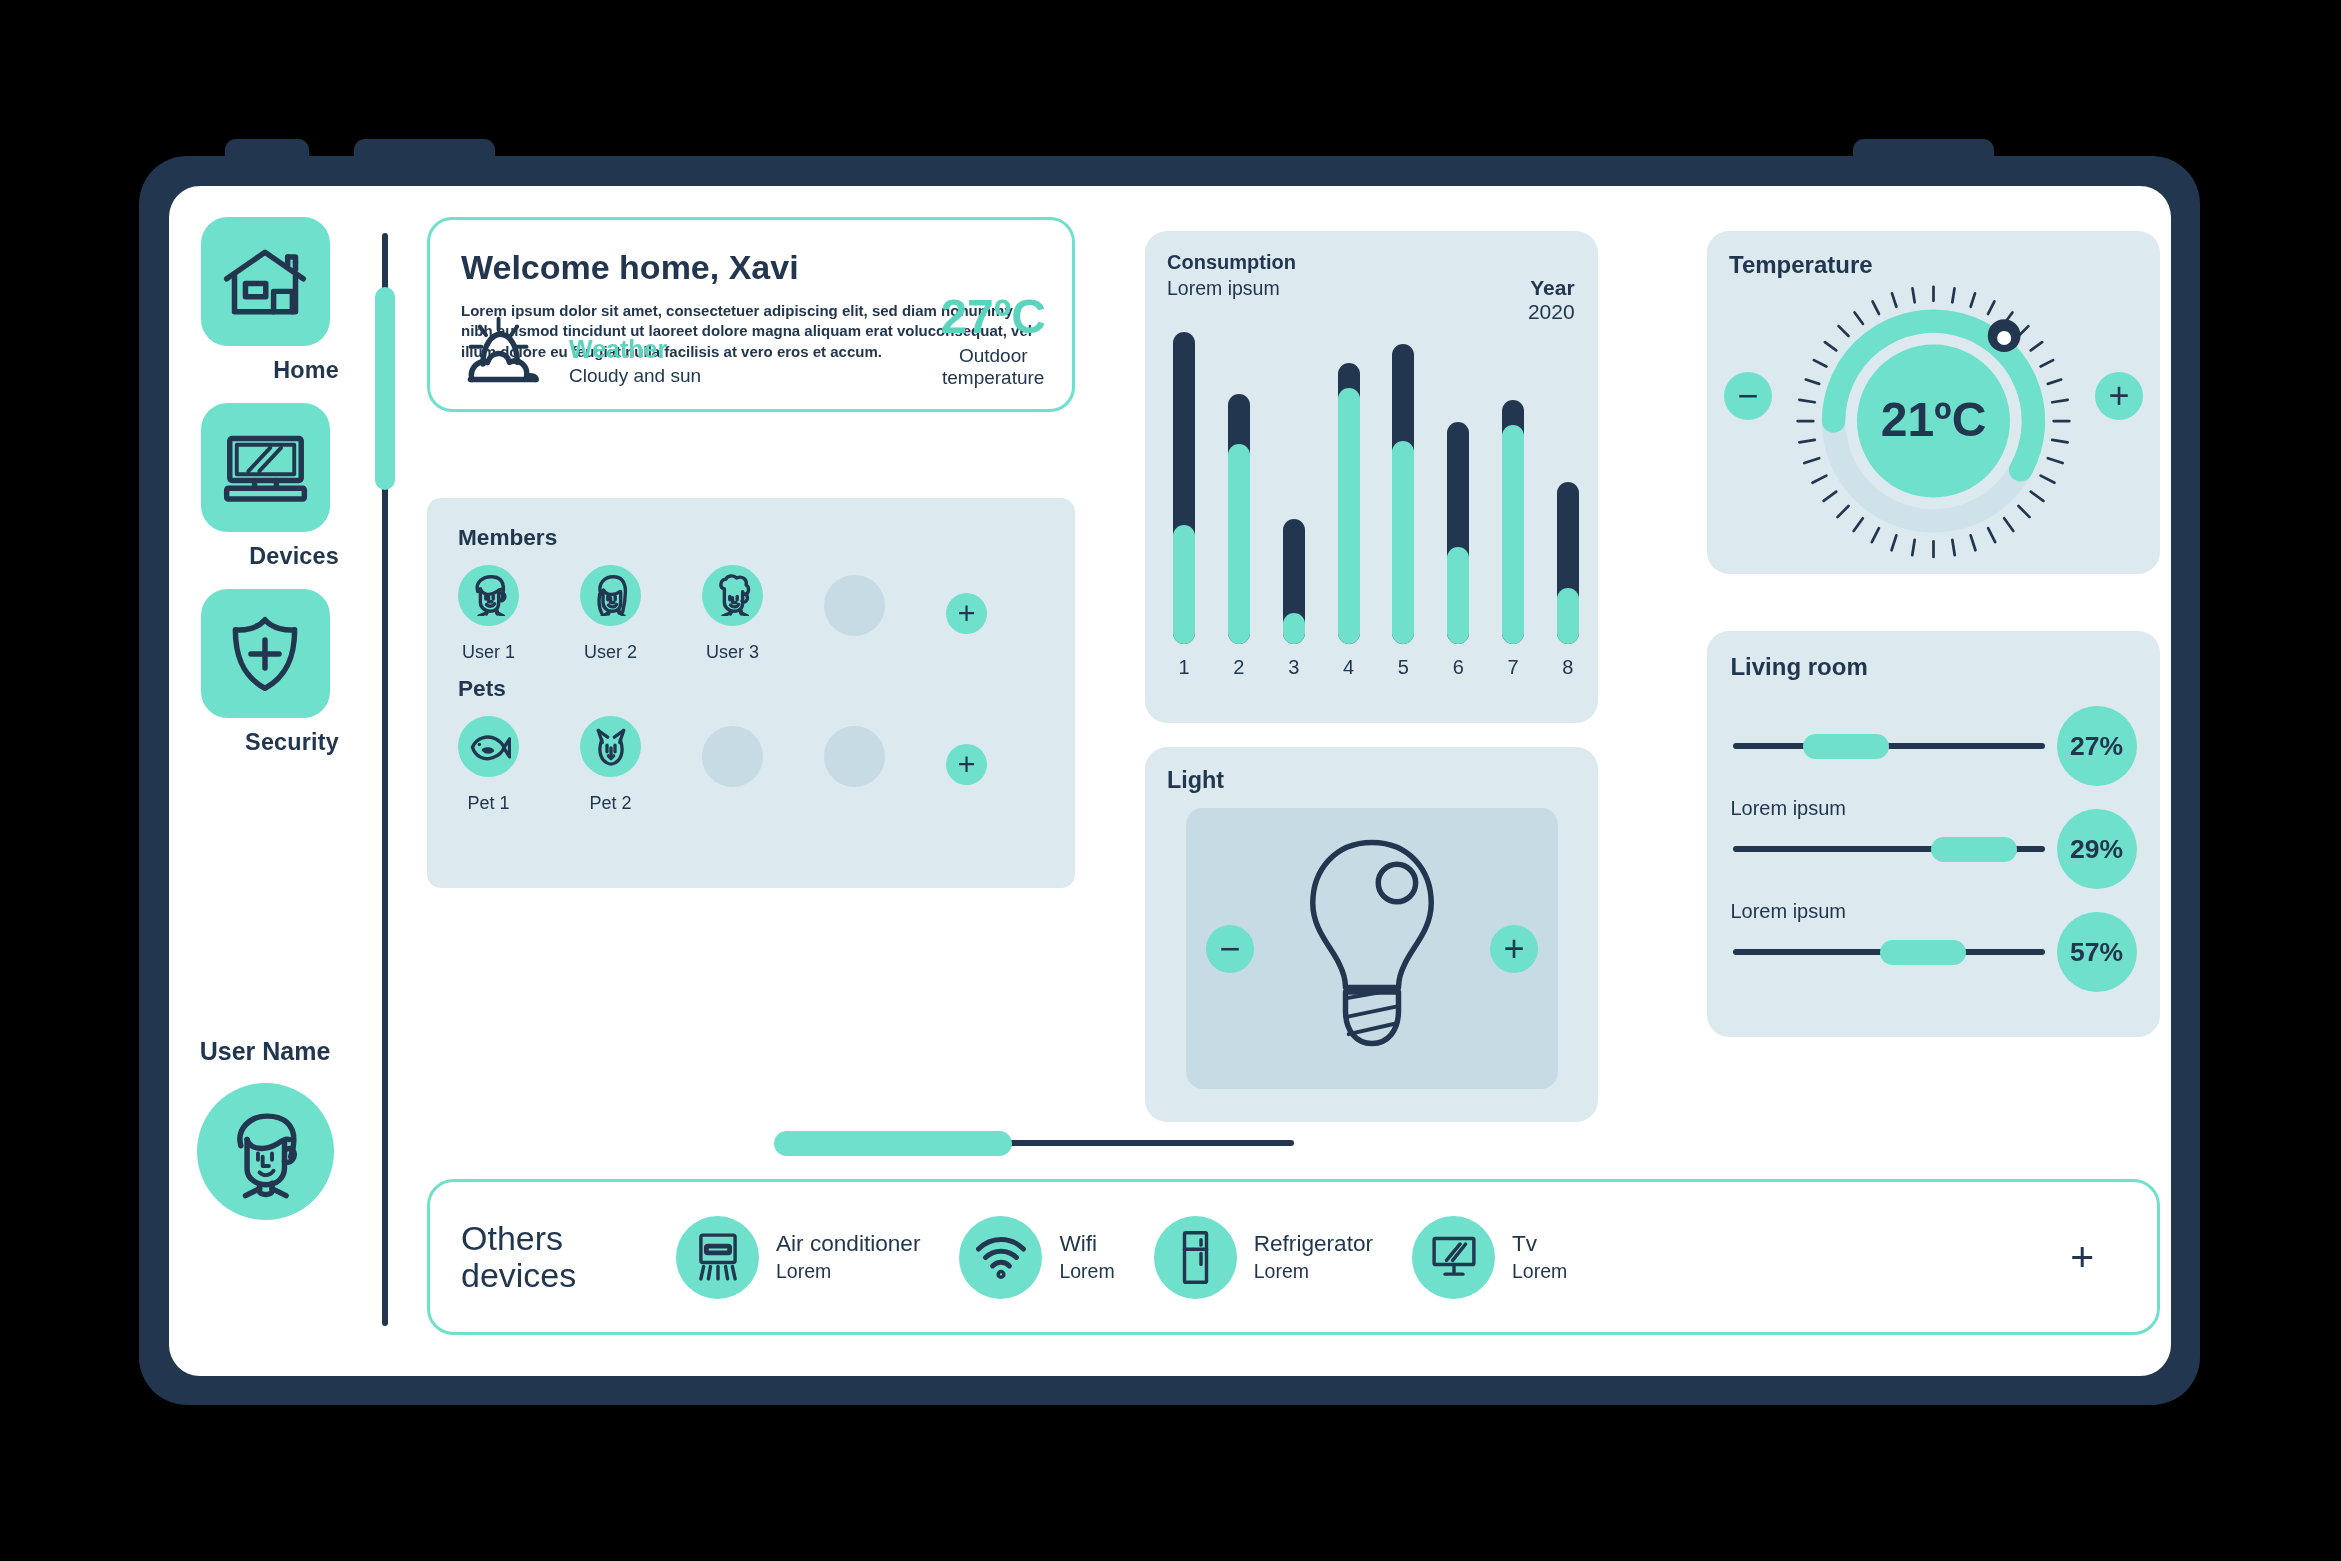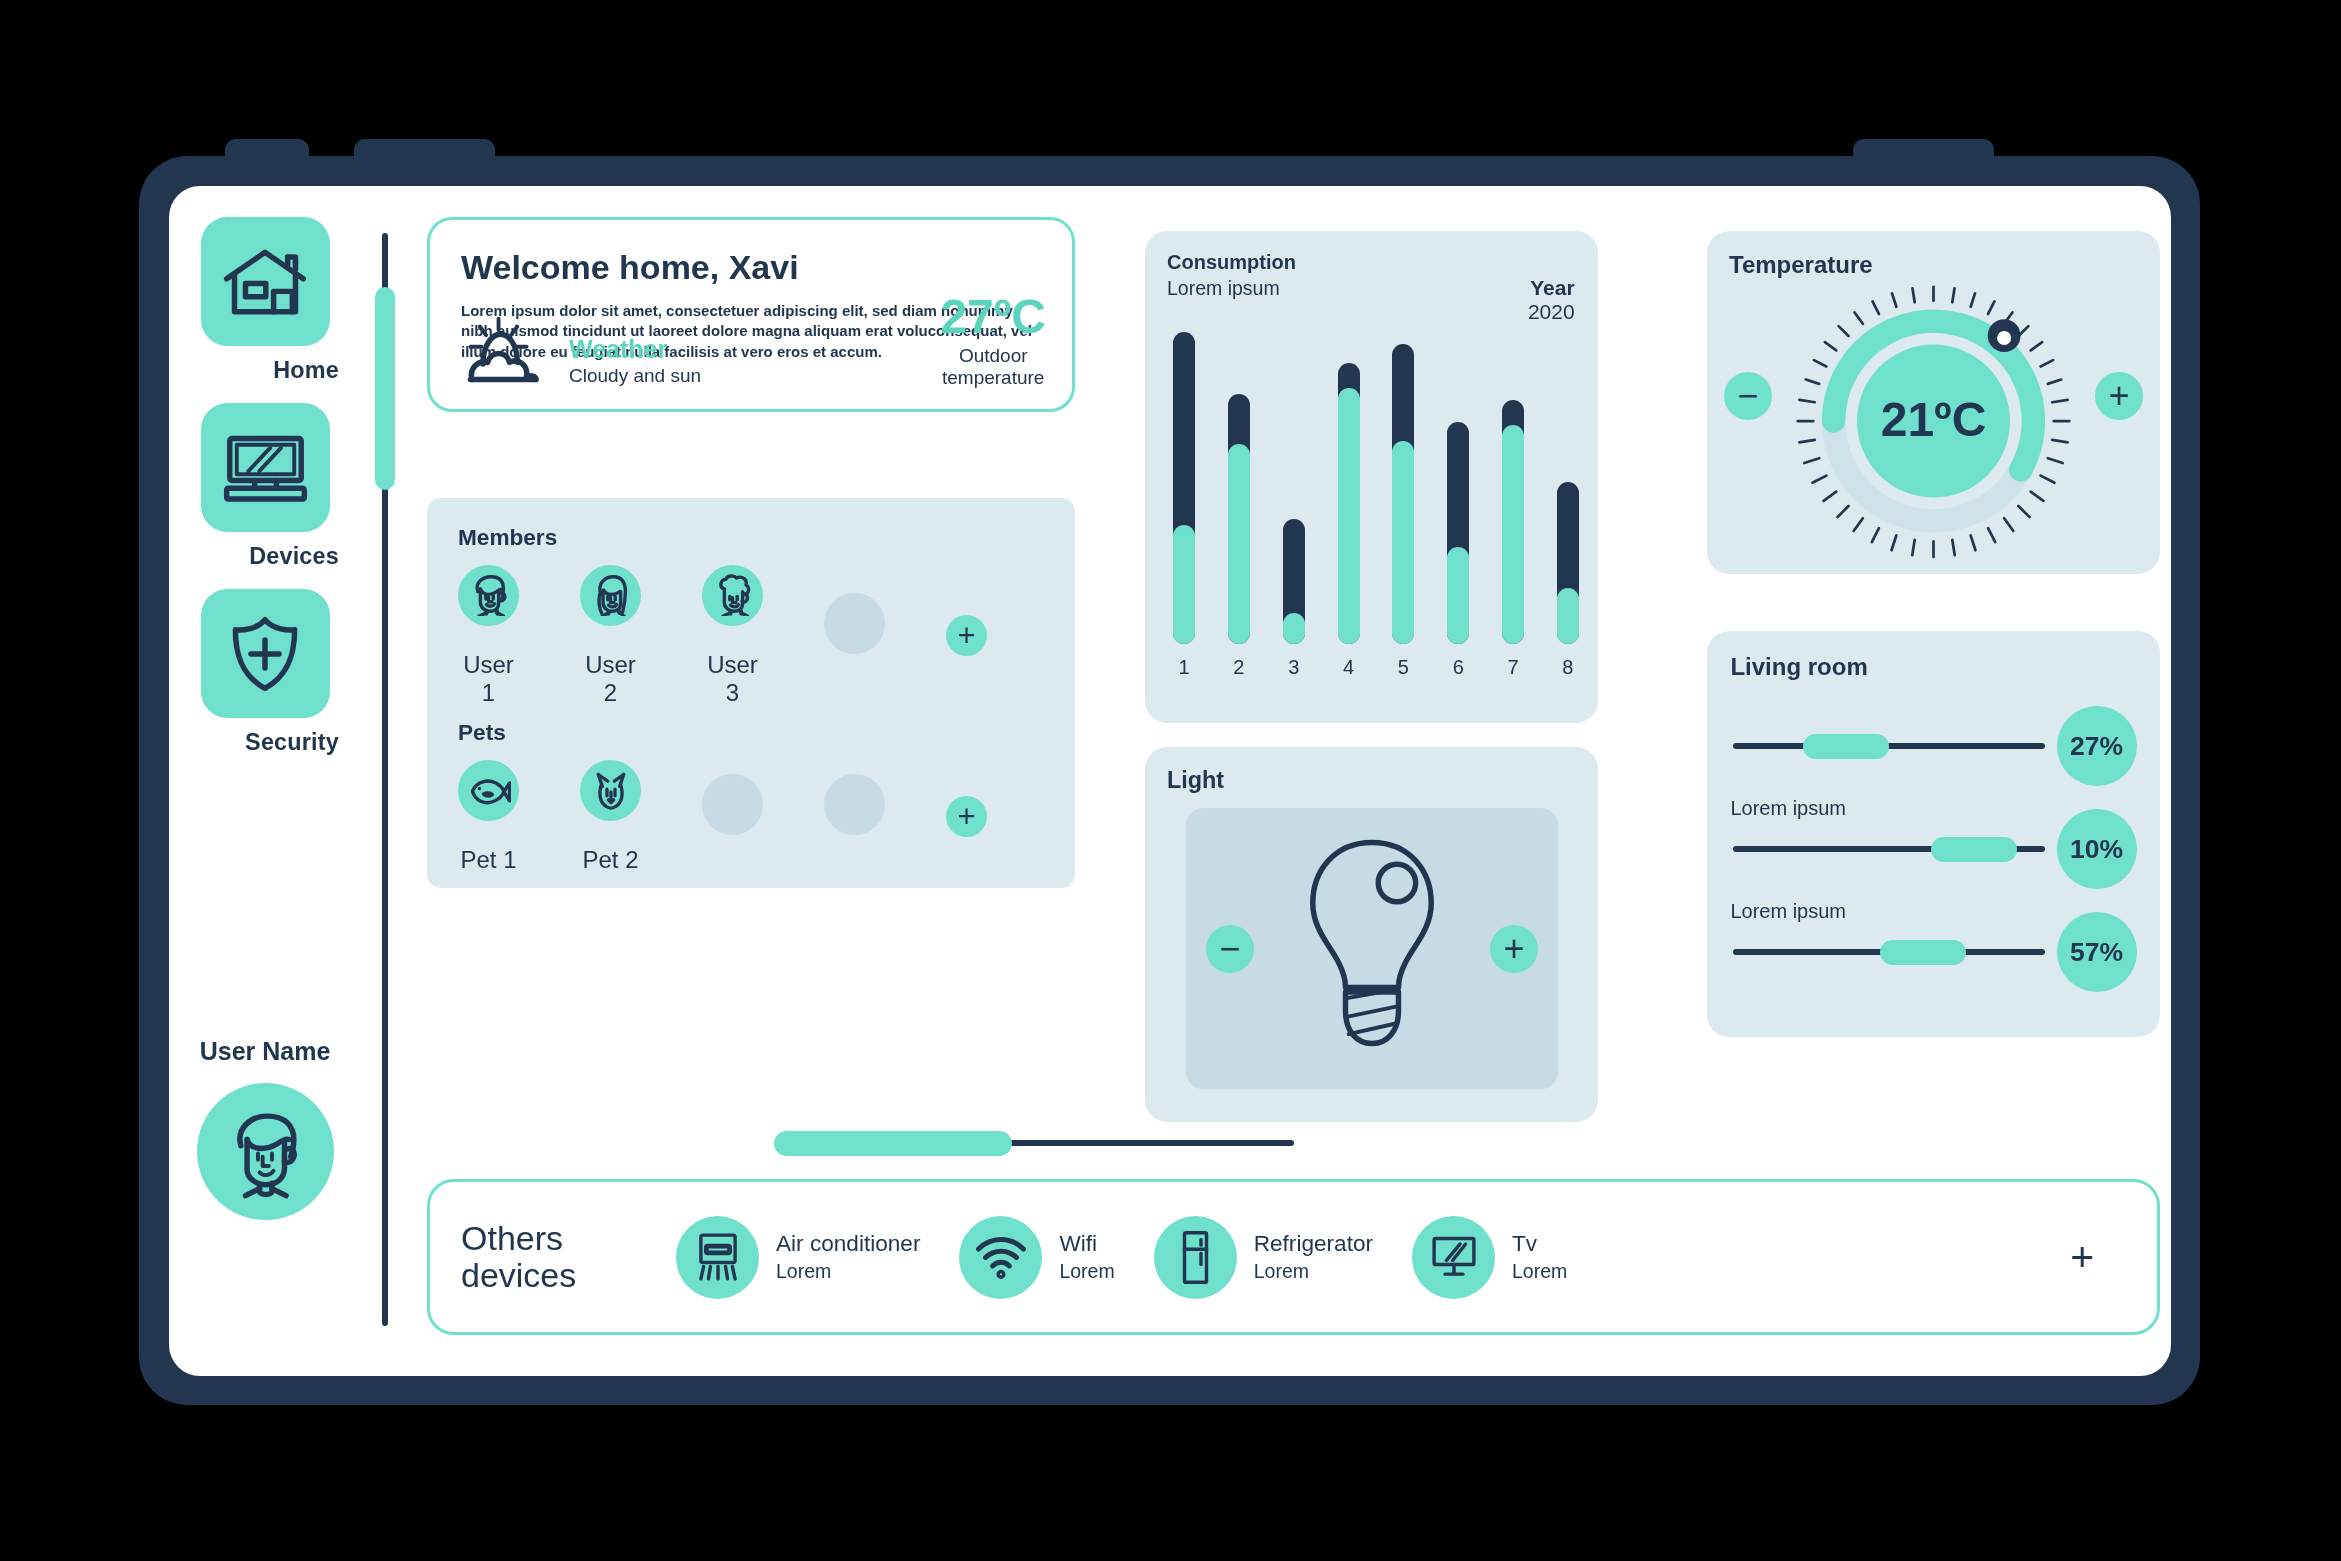--- a/index.html
+++ b/index.html
@@ -131,21 +131,21 @@
   .sec-title { font-size: 22.6px; font-weight: bold; color: var(--navy); }
   .avatar-row { display: flex; align-items: center; margin-top: 14px; }
   .av {
     width: 61px; height: 61px; border-radius: 50%;
     background: var(--mint);
     display: flex; align-items: center; justify-content: center;
     cursor: pointer;
   }
   .av.empty { background: var(--panel2); }
   .av-cell { width: 61px; margin-right: 61px; text-align: center; }
-  .av-name { font-size: 24px; color: var(--navy); margin-top: 25px; }
+  .av-name { font-size: 18px; color: var(--navy); margin-top: 16px; }
   .plus-btn {
     width: 41px; height: 41px; border-radius: 50%;
     background: var(--mint);
     display: flex; align-items: center; justify-content: center;
     font-size: 31px; color: var(--navy); line-height: 0;
     cursor: pointer; flex: none;
   }
   .plus-btn.ghost { background: transparent; }
 
   
@@ -636,21 +636,21 @@
               <div class="slider-track">
                 <div class="slider-thumb" style="left: 70px;"></div>
               </div>
               <div class="slider-pct">27%</div>
             </div>
             <div class="slider-row">
               <div class="slider-lbl">Lorem ipsum</div>
               <div class="slider-track">
                 <div class="slider-thumb" style="left: 198px;"></div>
               </div>
-              <div class="slider-pct">10%</div>
+              <div class="slider-pct">29%</div>
             </div>
             <div class="slider-row">
               <div class="slider-lbl">Lorem ipsum</div>
               <div class="slider-track">
                 <div class="slider-thumb" style="left: 147px;"></div>
               </div>
               <div class="slider-pct">57%</div>
             </div>
           </div>
       </div>

